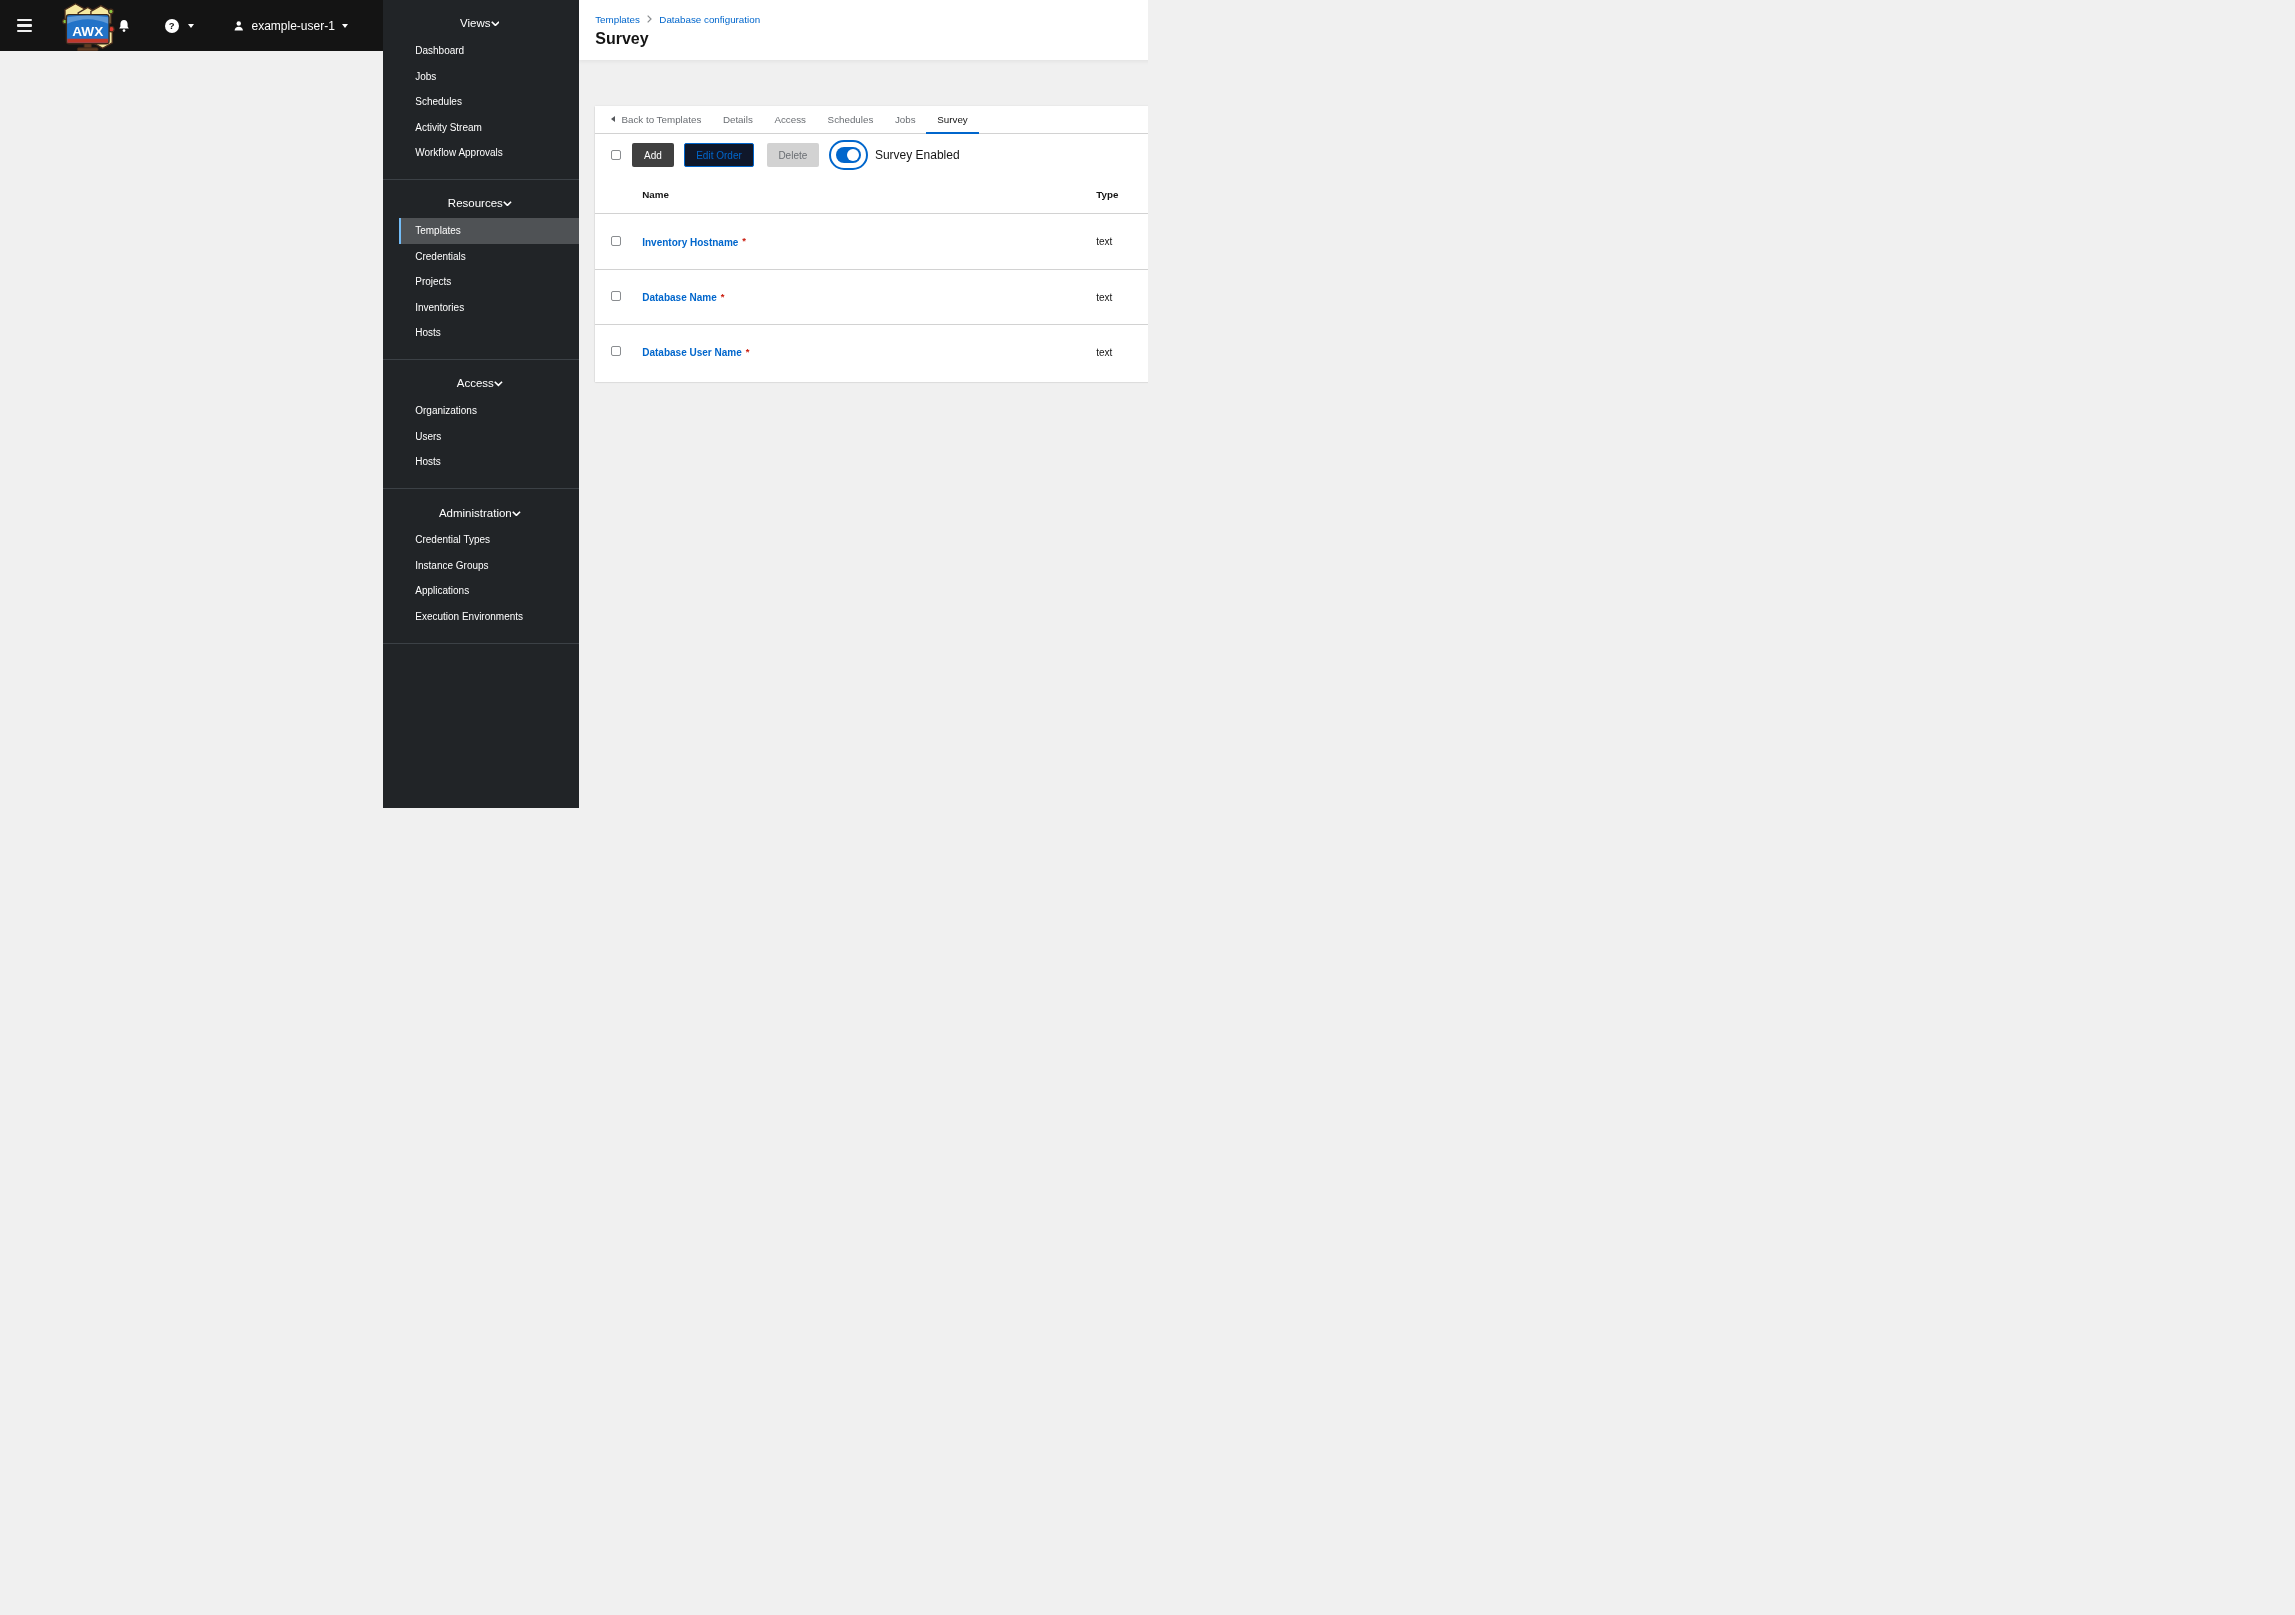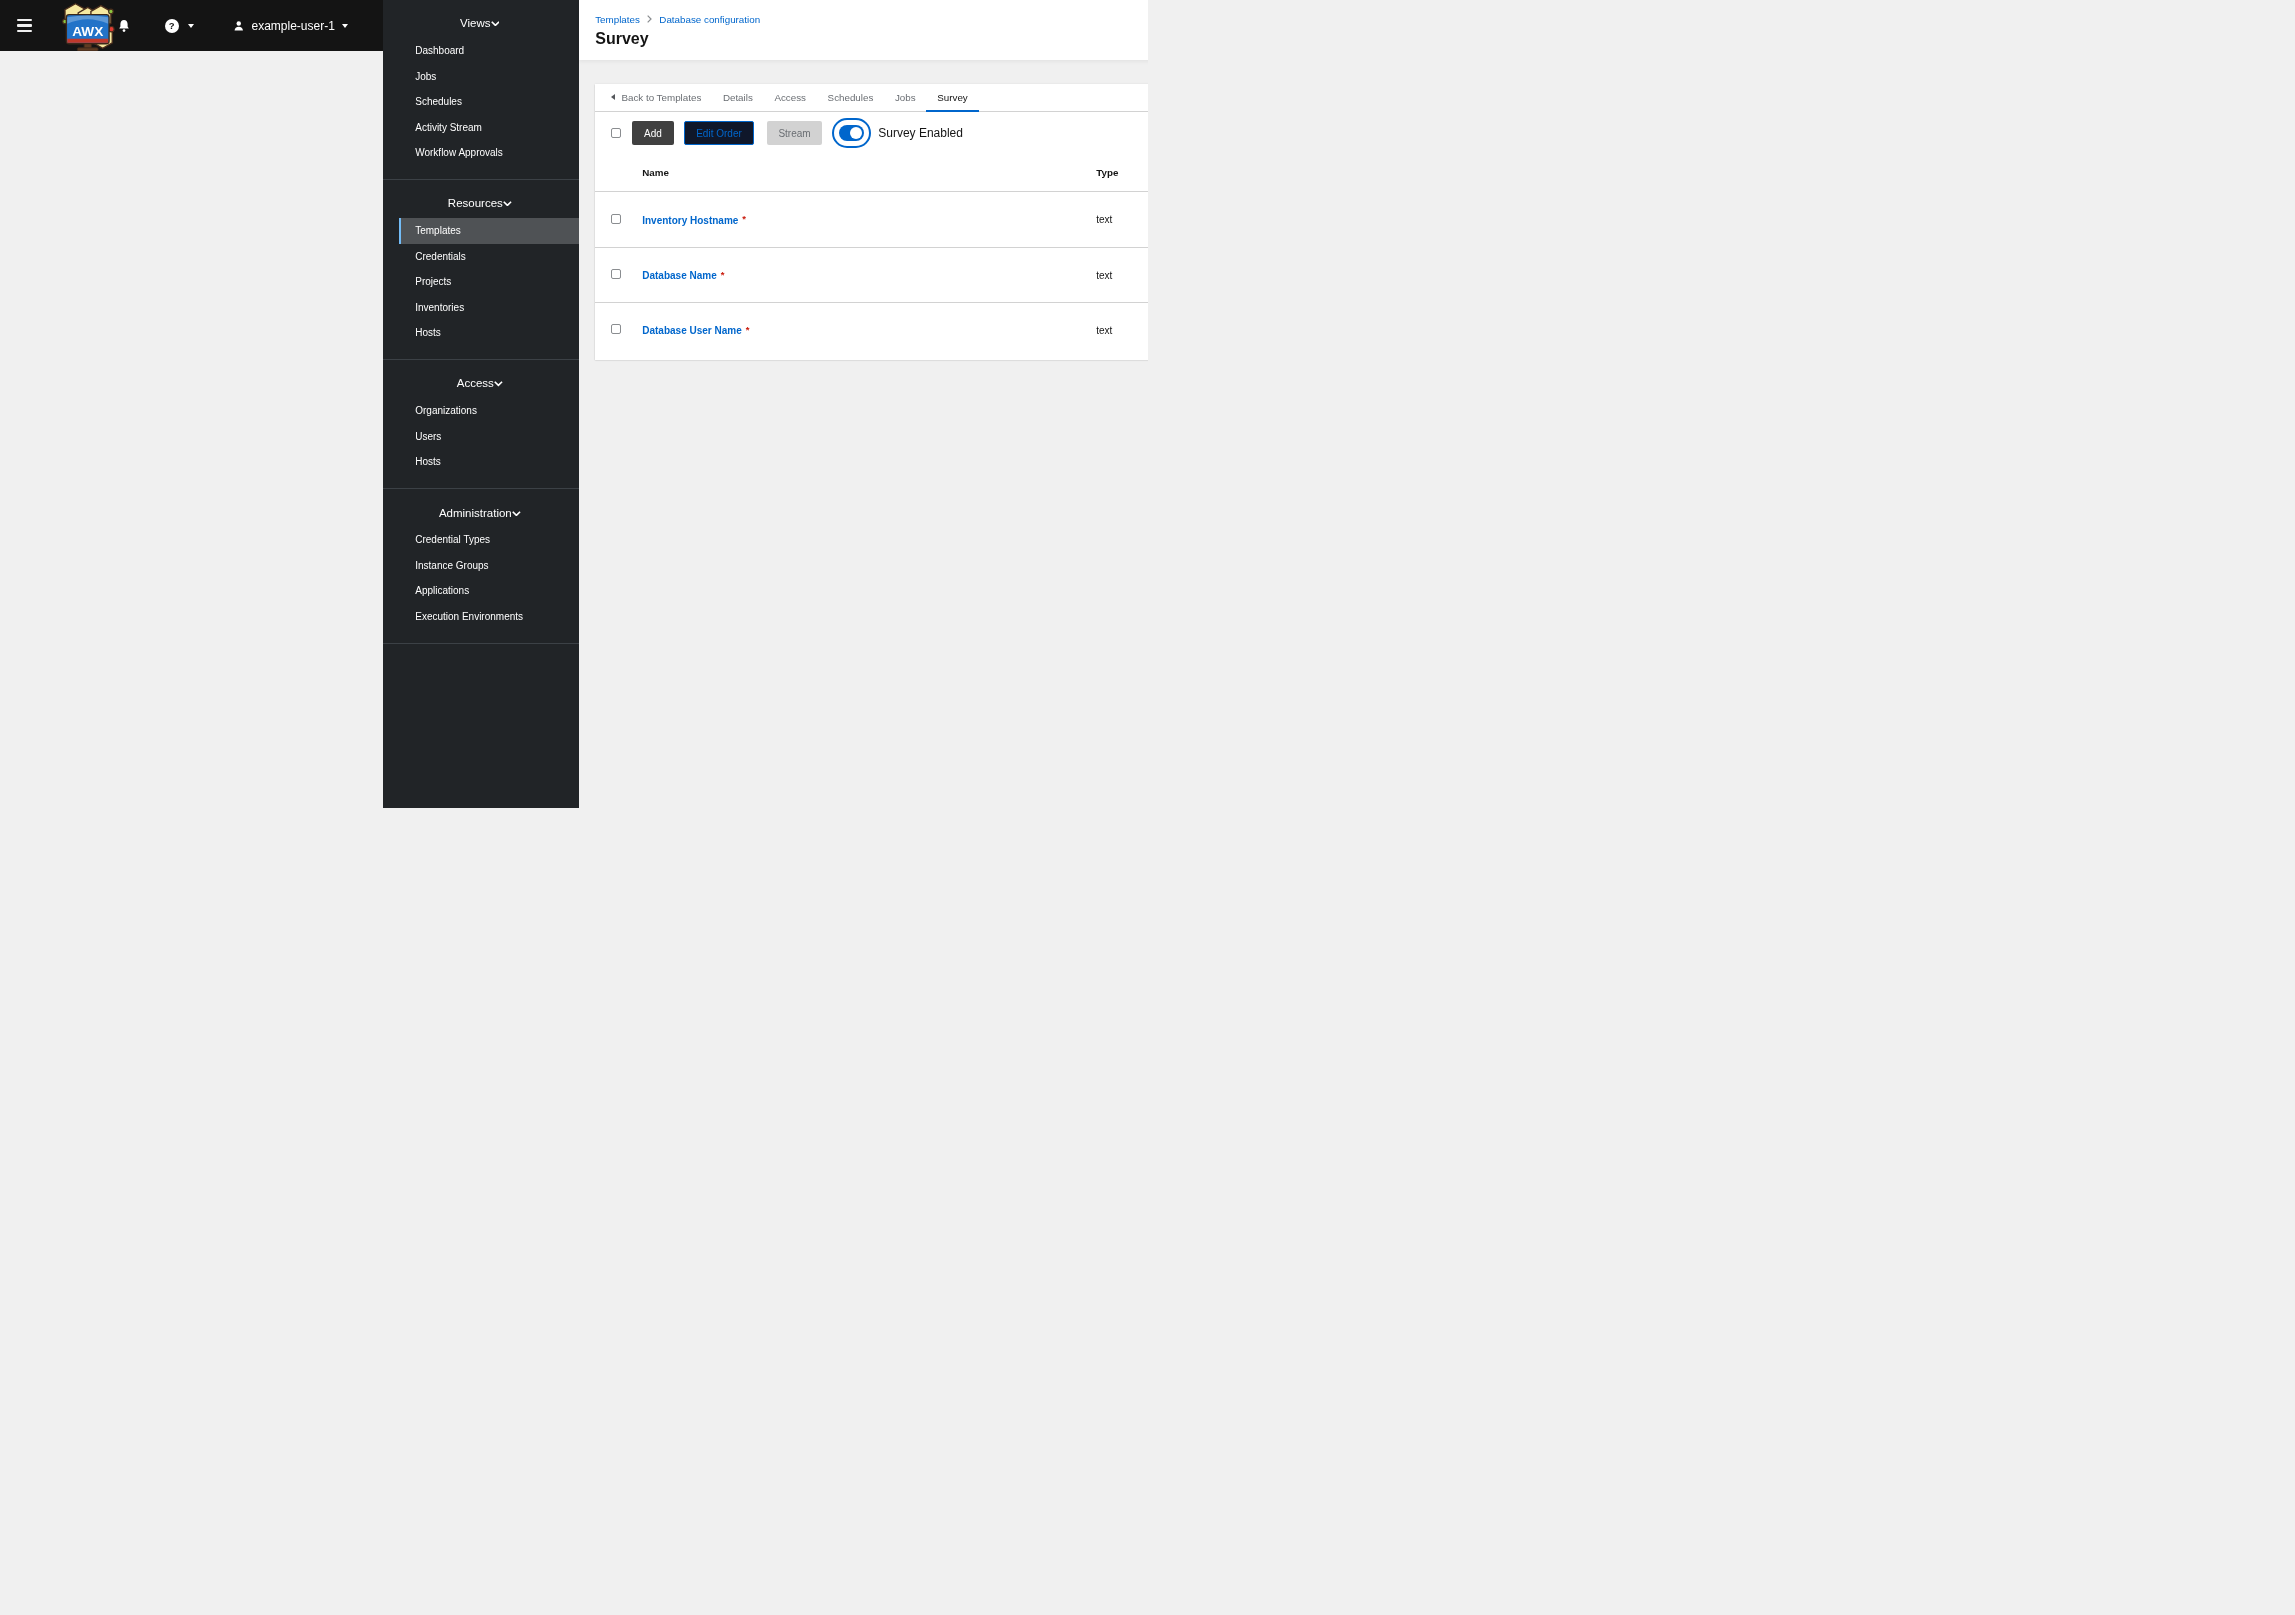--- a/index.html
+++ b/index.html
@@ -41,21 +41,21 @@
 
   
   .main { flex:1; display:flex; flex-direction:column; background:#f0f0f0; min-width:0; }
   .page-header { background:#fff; padding:14px 16px 12px; position:relative;
                  box-shadow:0 2px 3.4px rgba(3,3,3,.05); }
   .breadcrumb { display:flex; align-items:center; gap:7.4px; font-size:9.8px; }
   .breadcrumb a { color:#0066cc; text-decoration:none; }
   .page-title { margin-top:5.4px; font-size:16px; font-weight:600; color:#151515; }
   .history-btn { position:absolute; right:27px; top:24px; background:none; border:none; cursor:pointer; }
 
-  .content { flex:1; padding:23.6px 16px; }
+  .content { flex:1; padding:23.6px 16px;margin-top:22px; }
   .card { background:#fff; box-shadow:0 0.7px 1.4px rgba(3,3,3,.2), 0 0 2px rgba(3,3,3,.08); padding-bottom:2.7px; }
 
   
   .tabs { display:flex; border-bottom:0.7px solid #d2d2d2; padding-left:5.4px; }
   .tab { display:flex; align-items:center; gap:6px; padding:8px 10.8px 6.8px; margin-bottom:-0.7px;
          background:none; border:none; border-bottom:2px solid transparent; cursor:pointer;
          font-family:inherit; font-size:9.8px; color:#6a6e73; }
   .tab.active { color:#151515; border-bottom-color:#0066cc; }
   .back-caret { width:0; height:0; border-top:3.4px solid transparent; border-bottom:3.4px solid transparent;
                 border-right:4.7px solid #55585c; }
@@ -233,21 +233,21 @@
             <button class="tab">Access</button>
             <button class="tab">Schedules</button>
             <button class="tab">Jobs</button>
             <button class="tab active">Survey</button>
           </div>
 
           <div class="toolbar">
             <input type="checkbox" class="cb" style="">
             <button class="btn btn-primary">Add</button>
             <button class="btn btn-secondary">Edit Order</button>
-            <button class="btn btn-disabled" disabled="">Stream</button>
+            <button class="btn btn-disabled" disabled="">Delete</button>
             <span class="toggle-wrap">
               <span class="toggle-inner">
                 <span class="toggle-knob"></span>
               </span>
             </span>
             <span class="toggle-label">Survey Enabled</span>
           </div>
 
           <div class="thead">
             <span></span>

